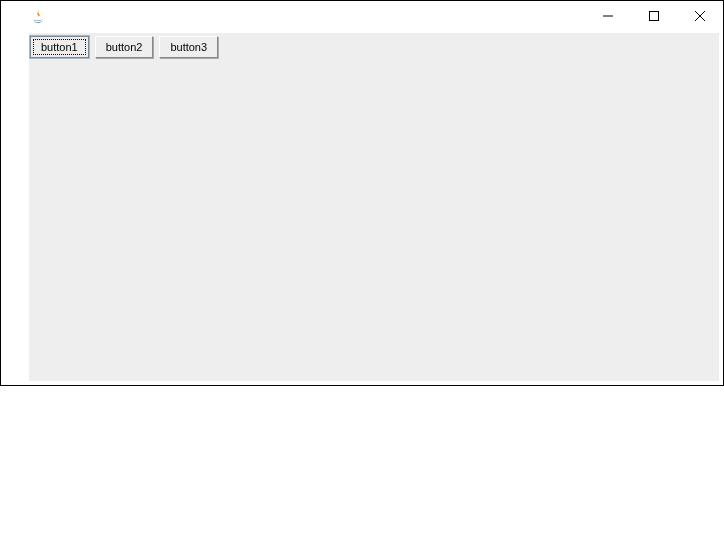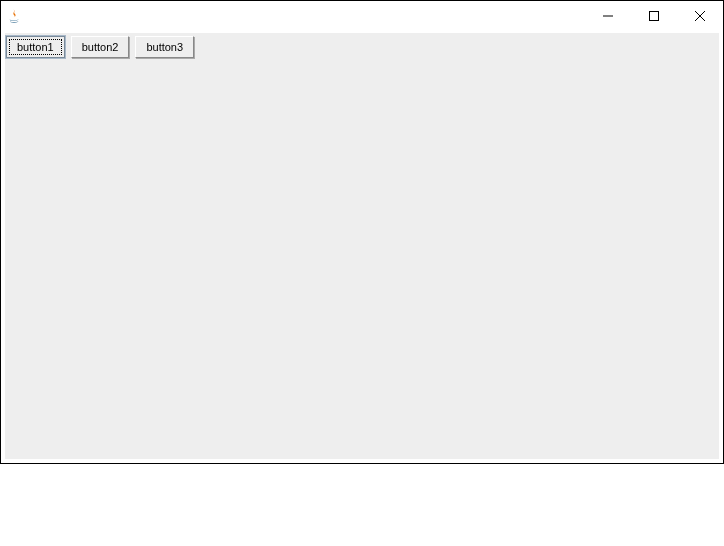--- a/index.html
+++ b/index.html
@@ -4,26 +4,27 @@
   <style>
     * { box-sizing: border-box; }
     body {
       margin: 0;
       padding: 0;
       font-family: Tahoma, Arial, sans-serif;
       background: #ffffff;
     }
     .window {
       width: 724px;
-      height: 464px;
+      height: 386px;
       border: 1px solid #000;
       background: #ffffff;
       display: flex;
       flex-direction: column;
       position: relative;
+      padding-left: 24px;
     }
     .titlebar {
       height: 30px;
       background: #ffffff;
       display: flex;
       align-items: center;
       justify-content: space-between;
       padding: 0 0 0 6px;
     }
     .titlebar-left {

